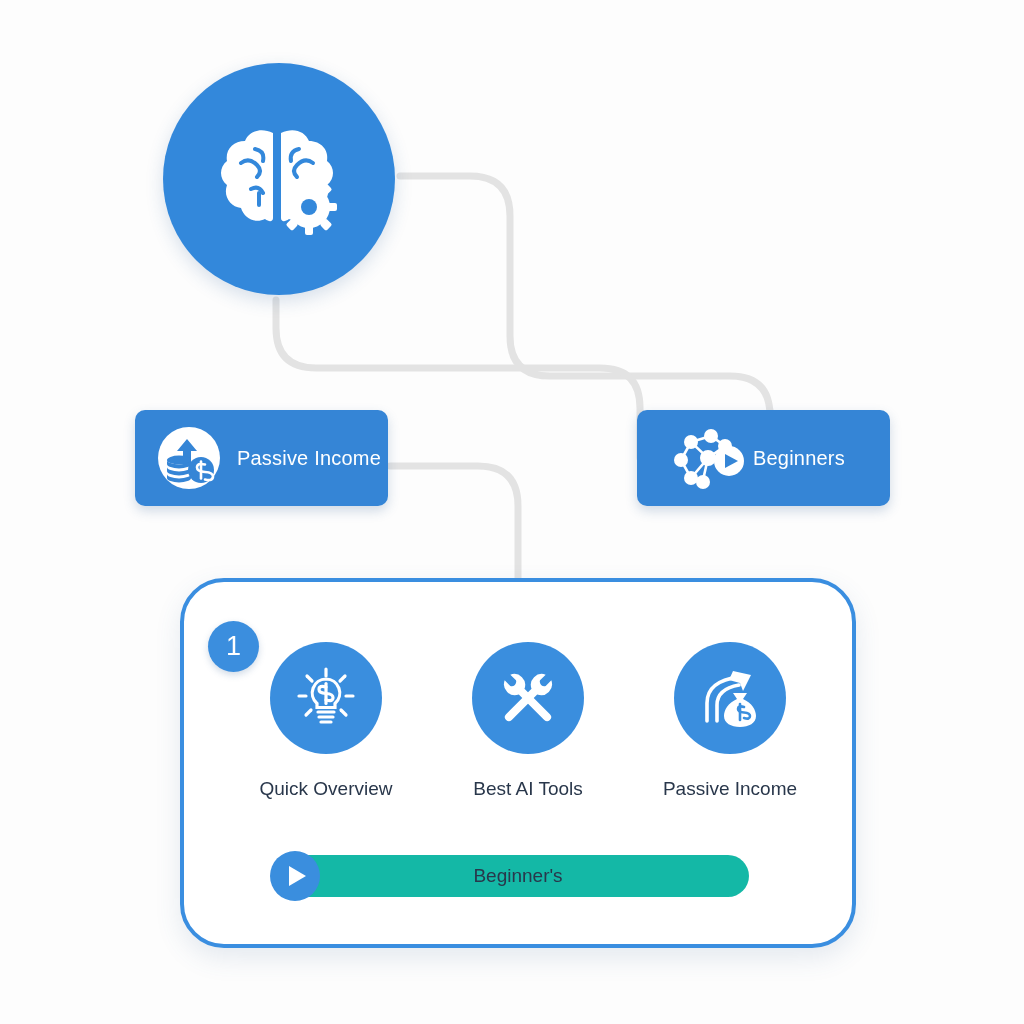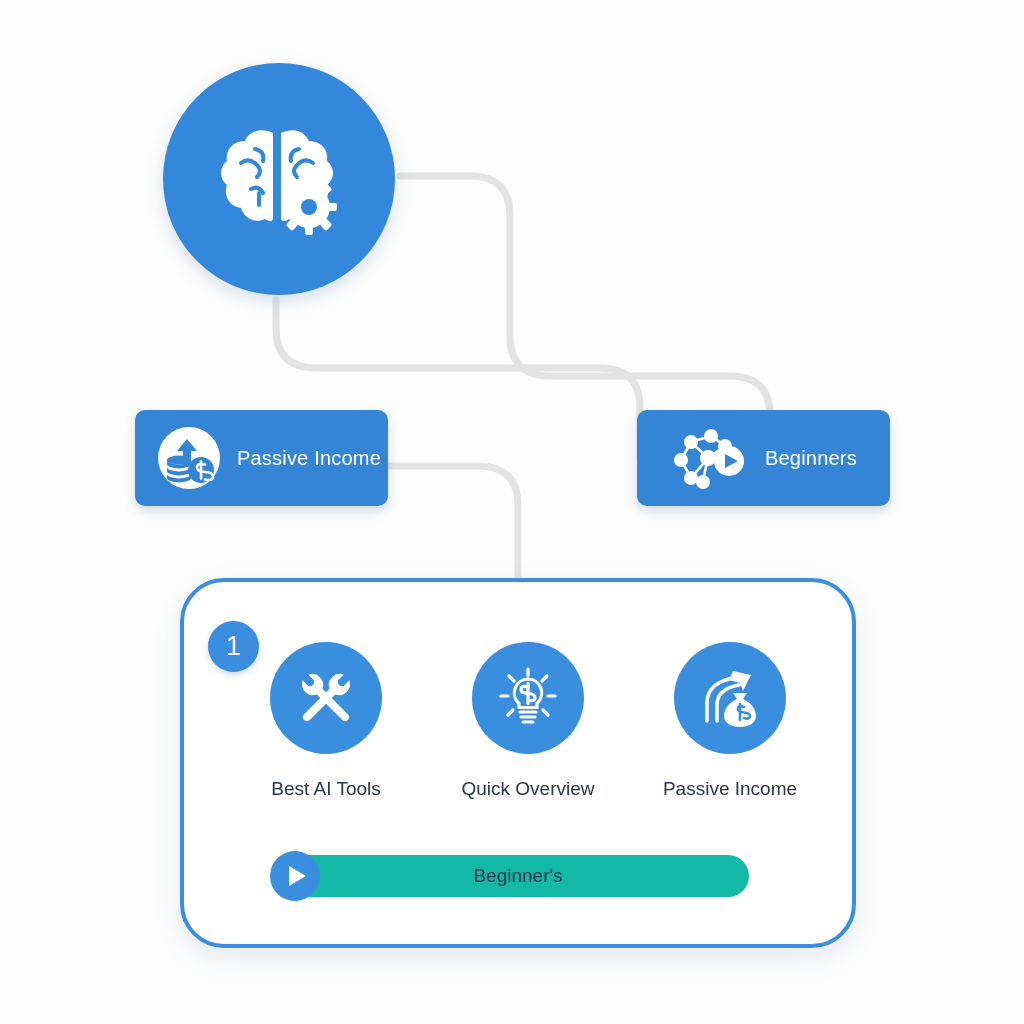--- a/index.html
+++ b/index.html
@@ -64,21 +64,21 @@
     align-items: center;
     justify-content: center;
   }
   .pill-label {
     color: #ffffff;
     font-size: 20px;
     letter-spacing: 0.2px;
     white-space: nowrap;
     margin-left: 16px;
   }
-  .pill-card.right .pill-label { margin-left: 14px; }
+  .pill-card.right .pill-label { margin-left: 2px; }
 
   
   .panel {
     position: absolute;
     left: 180px;
     top: 578px;
     width: 676px;
     height: 370px;
     border: 4px solid #3a8ee0;
     border-radius: 44px;
@@ -267,62 +267,62 @@
 
   <div class="panel">
 
     <div class="panel-badge">1</div>
 
     <div class="tiles">
 
       <div class="tile">
         <span class="tile-circle">
           <svg width="70" height="70" viewBox="0 0 70 70">
+            <g stroke="#ffffff" stroke-width="3.2" fill="none" stroke-linecap="round">
+
+              <path d="M35 6 v7"></path>
+              <path d="M16 13 l5 5"></path>
+              <path d="M54 13 l-5 5"></path>
+              <path d="M8 33 h7"></path>
+              <path d="M62 33 h-7"></path>
+              <path d="M15 52 l5 -5"></path>
+              <path d="M55 52 l-5 -5"></path>
+
+              <path d="M35 16 a14 14 0 0 1 9 24.5 v4 h-18 v-4 a14 14 0 0 1 9 -24.5 z"></path>
+
+              <path d="M27 49 h16"></path>
+              <path d="M28 54 h14"></path>
+              <path d="M30 59 h10"></path>
+
+              <path d="M39 24 q-7 -2 -7 2.5 q0 3.5 7 4 q7 0.5 7 4 q0 4.5 -7 2.5" transform="translate(-4,0)"></path>
+              <path d="M35 20.5 v20"></path>
+            </g>
+          </svg>
+        </span>
+        <span class="tile-label">Quick Overview</span>
+      </div>
+
+      <div class="tile">
+        <span class="tile-circle">
+          <svg width="70" height="70" viewBox="0 0 70 70">
             <g fill="#ffffff">
 
               <g transform="rotate(45 35 35)">
                 <path d="M31 6 a11 11 0 0 0 0 20 v36 a4 4 0 0 0 8 0 v-36 a11 11 0 0 0 0 -20
                          l0 8 a4.5 4.5 0 0 1 -8 0 z"></path>
               </g>
 
               <g transform="rotate(-45 35 35)">
                 <path d="M31 6 a11 11 0 0 0 0 20 v36 a4 4 0 0 0 8 0 v-36 a11 11 0 0 0 0 -20
                          l0 8 a4.5 4.5 0 0 1 -8 0 z"></path>
               </g>
             </g>
           </svg>
         </span>
         <span class="tile-label">Best AI Tools</span>
-      </div>
-
-      <div class="tile">
-        <span class="tile-circle">
-          <svg width="70" height="70" viewBox="0 0 70 70">
-            <g stroke="#ffffff" stroke-width="3.2" fill="none" stroke-linecap="round">
-
-              <path d="M35 6 v7"></path>
-              <path d="M16 13 l5 5"></path>
-              <path d="M54 13 l-5 5"></path>
-              <path d="M8 33 h7"></path>
-              <path d="M62 33 h-7"></path>
-              <path d="M15 52 l5 -5"></path>
-              <path d="M55 52 l-5 -5"></path>
-
-              <path d="M35 16 a14 14 0 0 1 9 24.5 v4 h-18 v-4 a14 14 0 0 1 9 -24.5 z"></path>
-
-              <path d="M27 49 h16"></path>
-              <path d="M28 54 h14"></path>
-              <path d="M30 59 h10"></path>
-
-              <path d="M39 24 q-7 -2 -7 2.5 q0 3.5 7 4 q7 0.5 7 4 q0 4.5 -7 2.5" transform="translate(-4,0)"></path>
-              <path d="M35 20.5 v20"></path>
-            </g>
-          </svg>
-        </span>
-        <span class="tile-label">Quick Overview</span>
       </div>
 
       <div class="tile">
         <span class="tile-circle">
           <svg width="70" height="70" viewBox="0 0 70 70">
             <g stroke="#ffffff" stroke-width="3.6" fill="none" stroke-linecap="round">
               <path d="M12 58 V40 Q12 18 44 14"></path>
               <path d="M22 58 V42 Q22 26 44 22"></path>
             </g>
             <path d="M38 8 L56 12 L48 28 L45 20 L34 17 Z" fill="#ffffff"></path>

